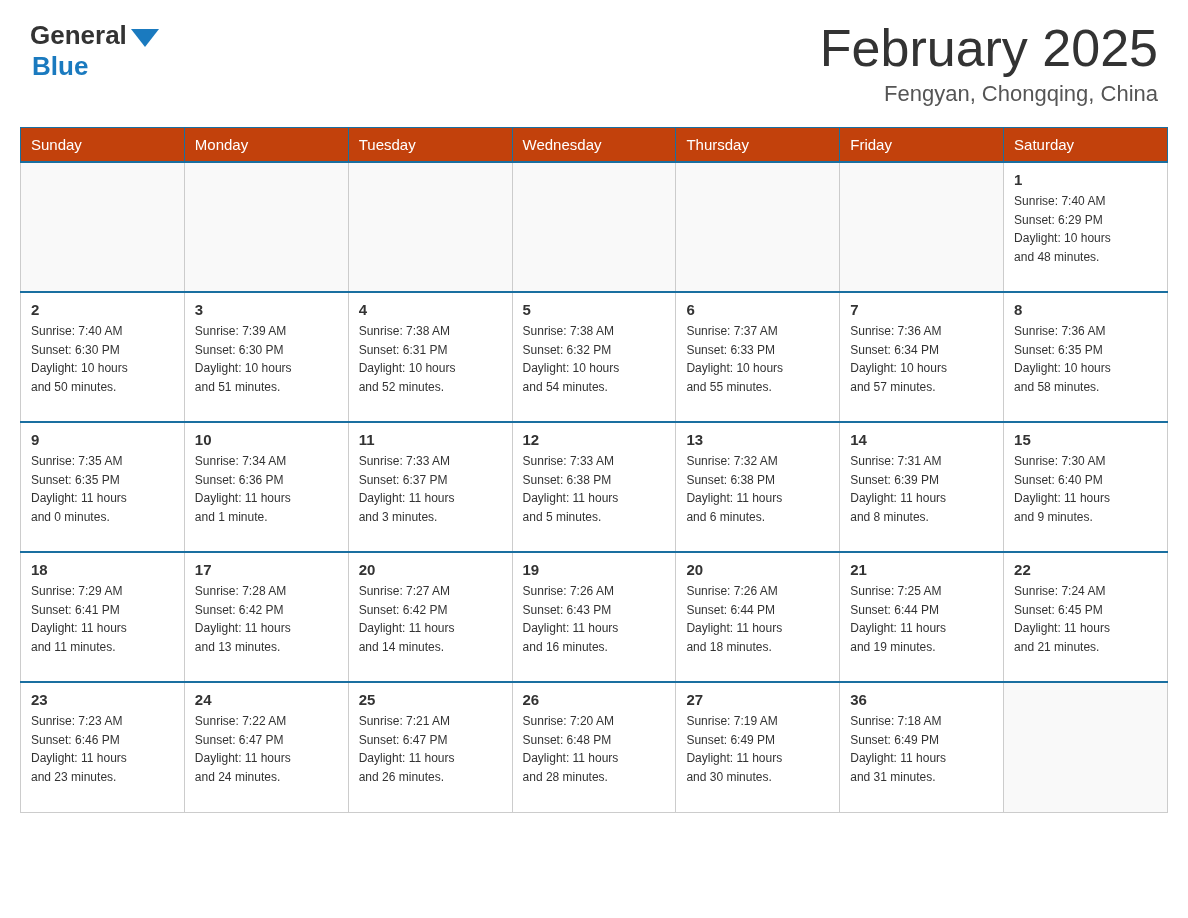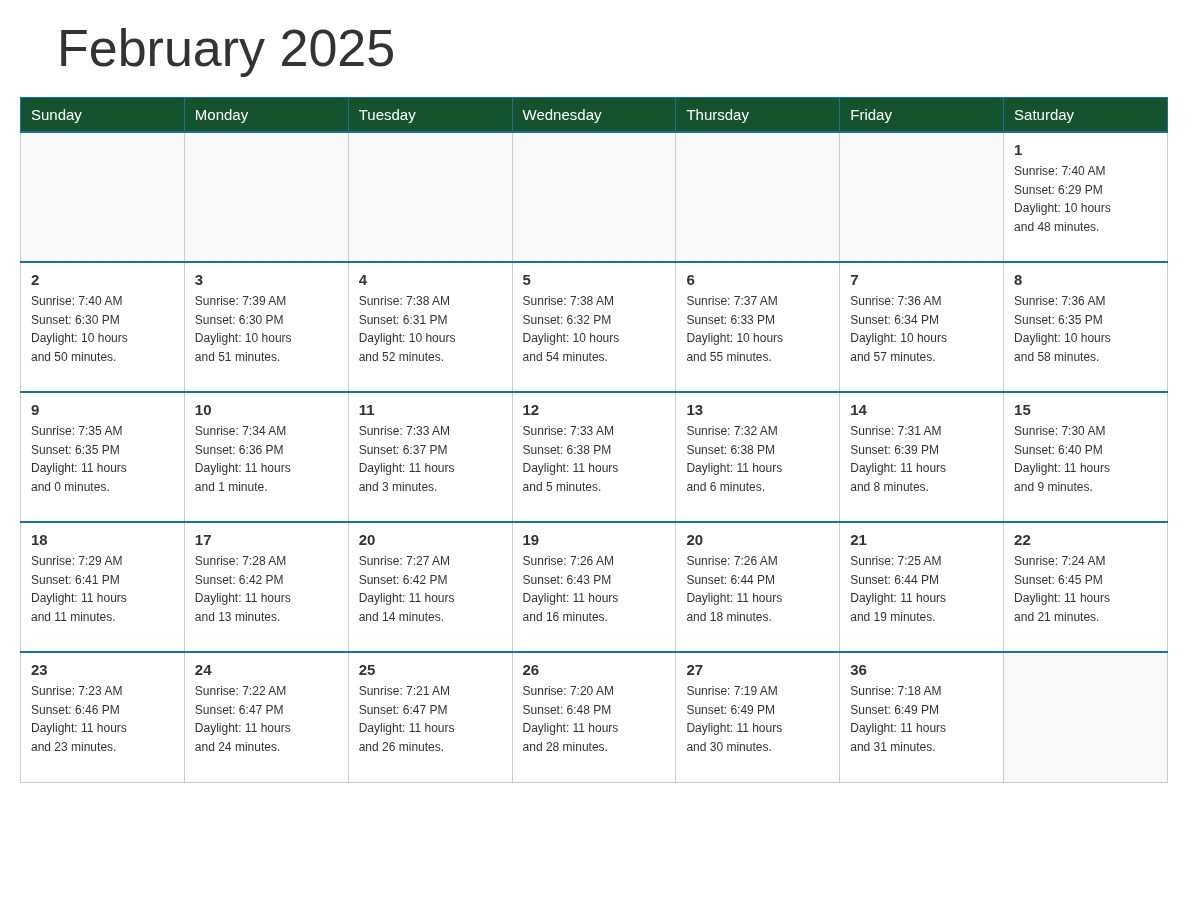--- a/index.html
+++ b/index.html
@@ -57,21 +57,21 @@
     }
 
     .calendar {
       margin: 10px 20px 20px 20px;
       border-collapse: collapse;
       width: calc(100% - 40px);
       table-layout: fixed;
     }
 
     .calendar thead tr th {
-      background-color: #14532d;
+      background-color: #c2410c;
       color: #fff;
       font-size: 15px;
       font-weight: normal;
       padding: 8px 10px;
       text-align: left;
       border: 1px solid #1a6fa0;
     }
 
     .calendar tbody tr td {
       vertical-align: top;
@@ -103,22 +103,30 @@
     }
 
     .last-row td {
       border-bottom: 2px solid #1a6fa0;
     }
   </style>
 </head>
 <body>
 
 <div class="header">
+  <div class="logo">
+    <div class="logo-general">
+      <span>General</span>
+      <div class="logo-triangle"></div>
+    </div>
+    <span class="logo-blue">Blue</span>
+  </div>
   <div class="title-block">
     <div class="month-title">February 2025</div>
+    <div class="location-title">Fengyan, Chongqing, China</div>
   </div>
 </div>
 
 <table class="calendar">
   <thead>
     <tr>
     <th>Sunday</th>
         <th>Monday</th>
         <th>Tuesday</th>
         <th>Wednesday</th>

